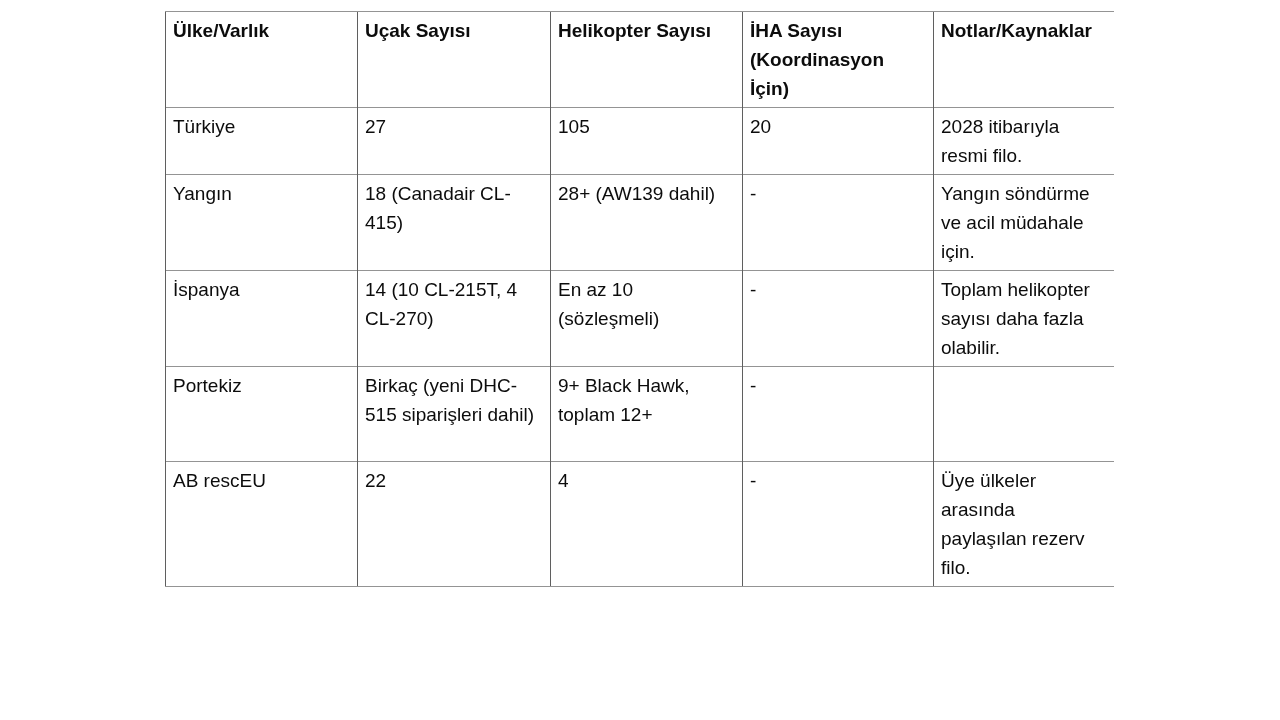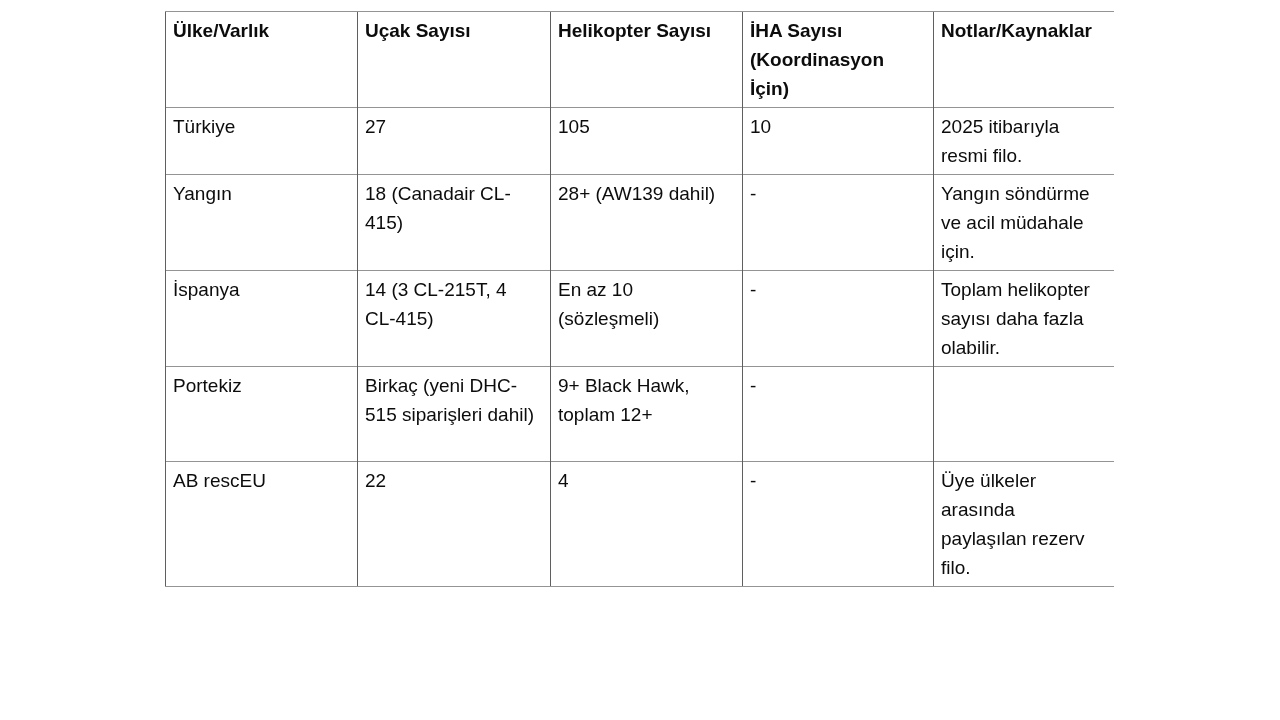--- a/index.html
+++ b/index.html
@@ -68,33 +68,33 @@
         <th>Helikopter Sayısı</th>
         <th>İHA Sayısı (Koordinasyon İçin)</th>
         <th>Notlar/Kaynaklar</th>
       </tr>
     </thead>
     <tbody>
       <tr class="rh-2">
         <td>Türkiye</td>
         <td>27</td>
         <td>105</td>
-        <td>10</td>
-        <td>2025 itibarıyla resmi filo.</td>
+        <td>20</td>
+        <td>2028 itibarıyla resmi filo.</td>
       </tr>
       <tr class="rh-3">
         <td>Yangın</td>
         <td>18 (Canadair CL-415)</td>
         <td>28+ (AW139 dahil)</td>
         <td>-</td>
         <td>Yangın söndürme ve acil müdahale için.</td>
       </tr>
       <tr class="rh-3">
         <td>İspanya</td>
-        <td>14 (3 CL-215T, 4 CL-415)</td>
+        <td>14 (10 CL-215T, 4 CL-270)</td>
         <td>En az 10 (sözleşmeli)</td>
         <td>-</td>
         <td>Toplam helikopter sayısı daha fazla olabilir.</td>
       </tr>
       <tr class="rh-3">
         <td>Portekiz</td>
         <td>Birkaç (yeni DHC-515 siparişleri dahil)</td>
         <td>9+ Black Hawk, toplam 12+</td>
         <td>-</td>
         <td></td>

